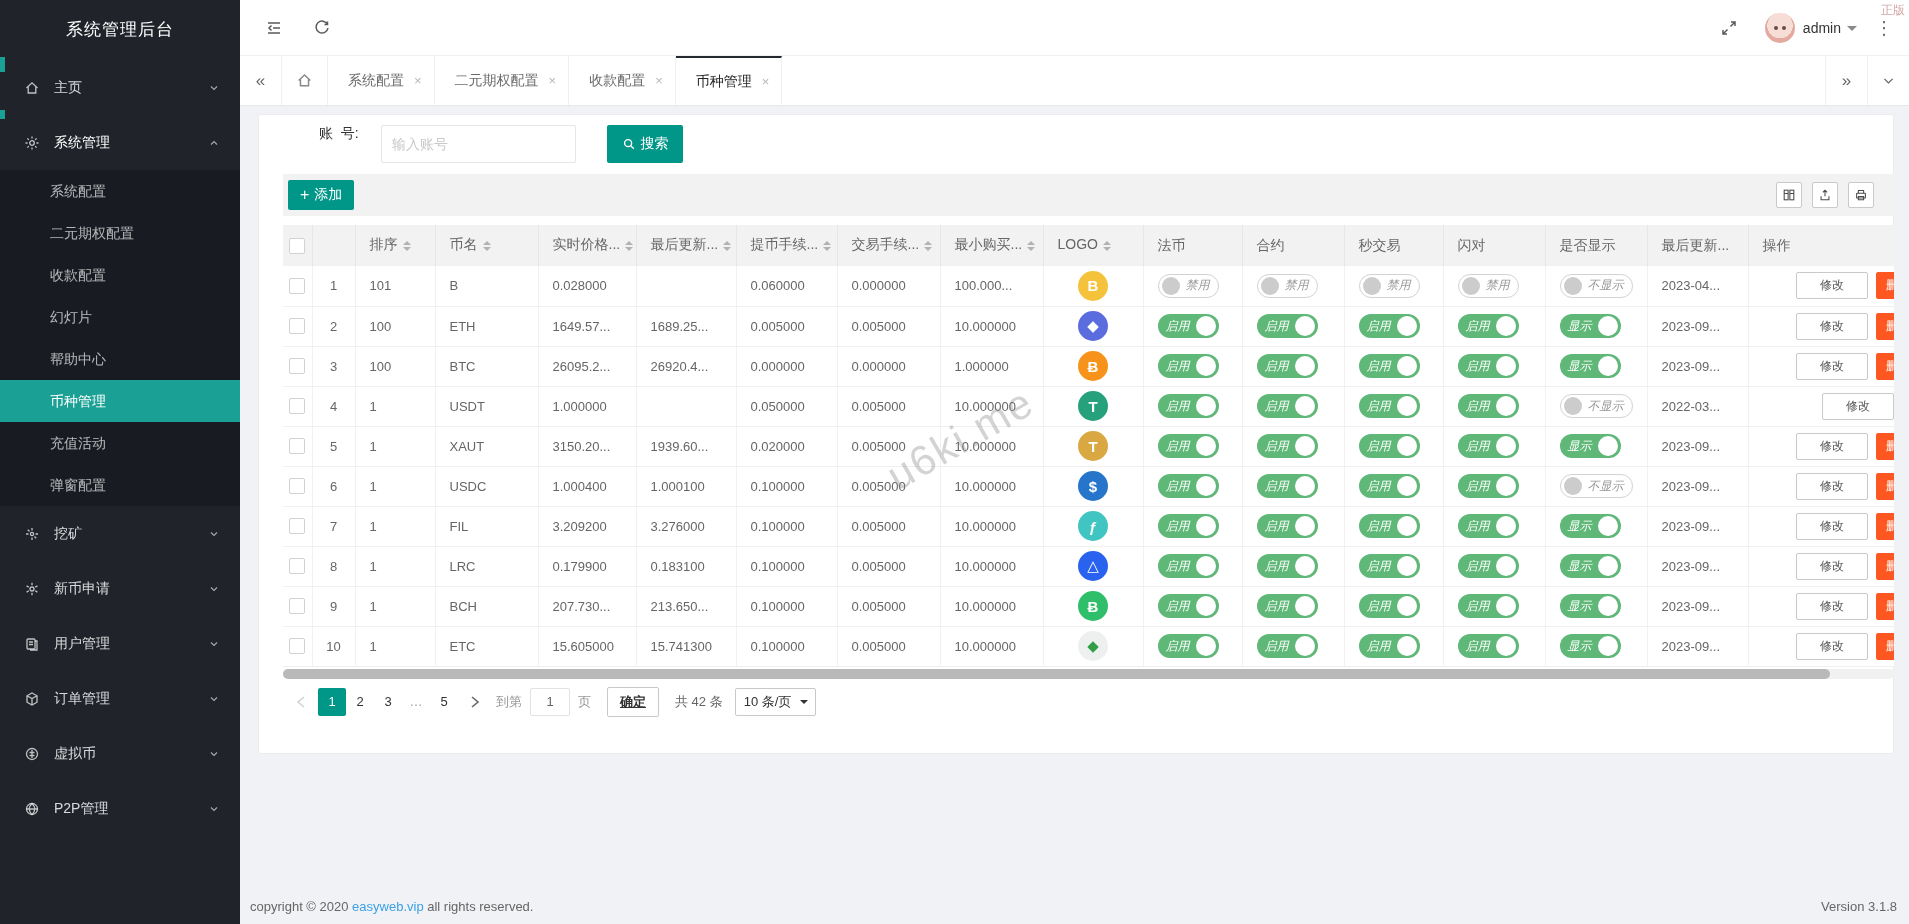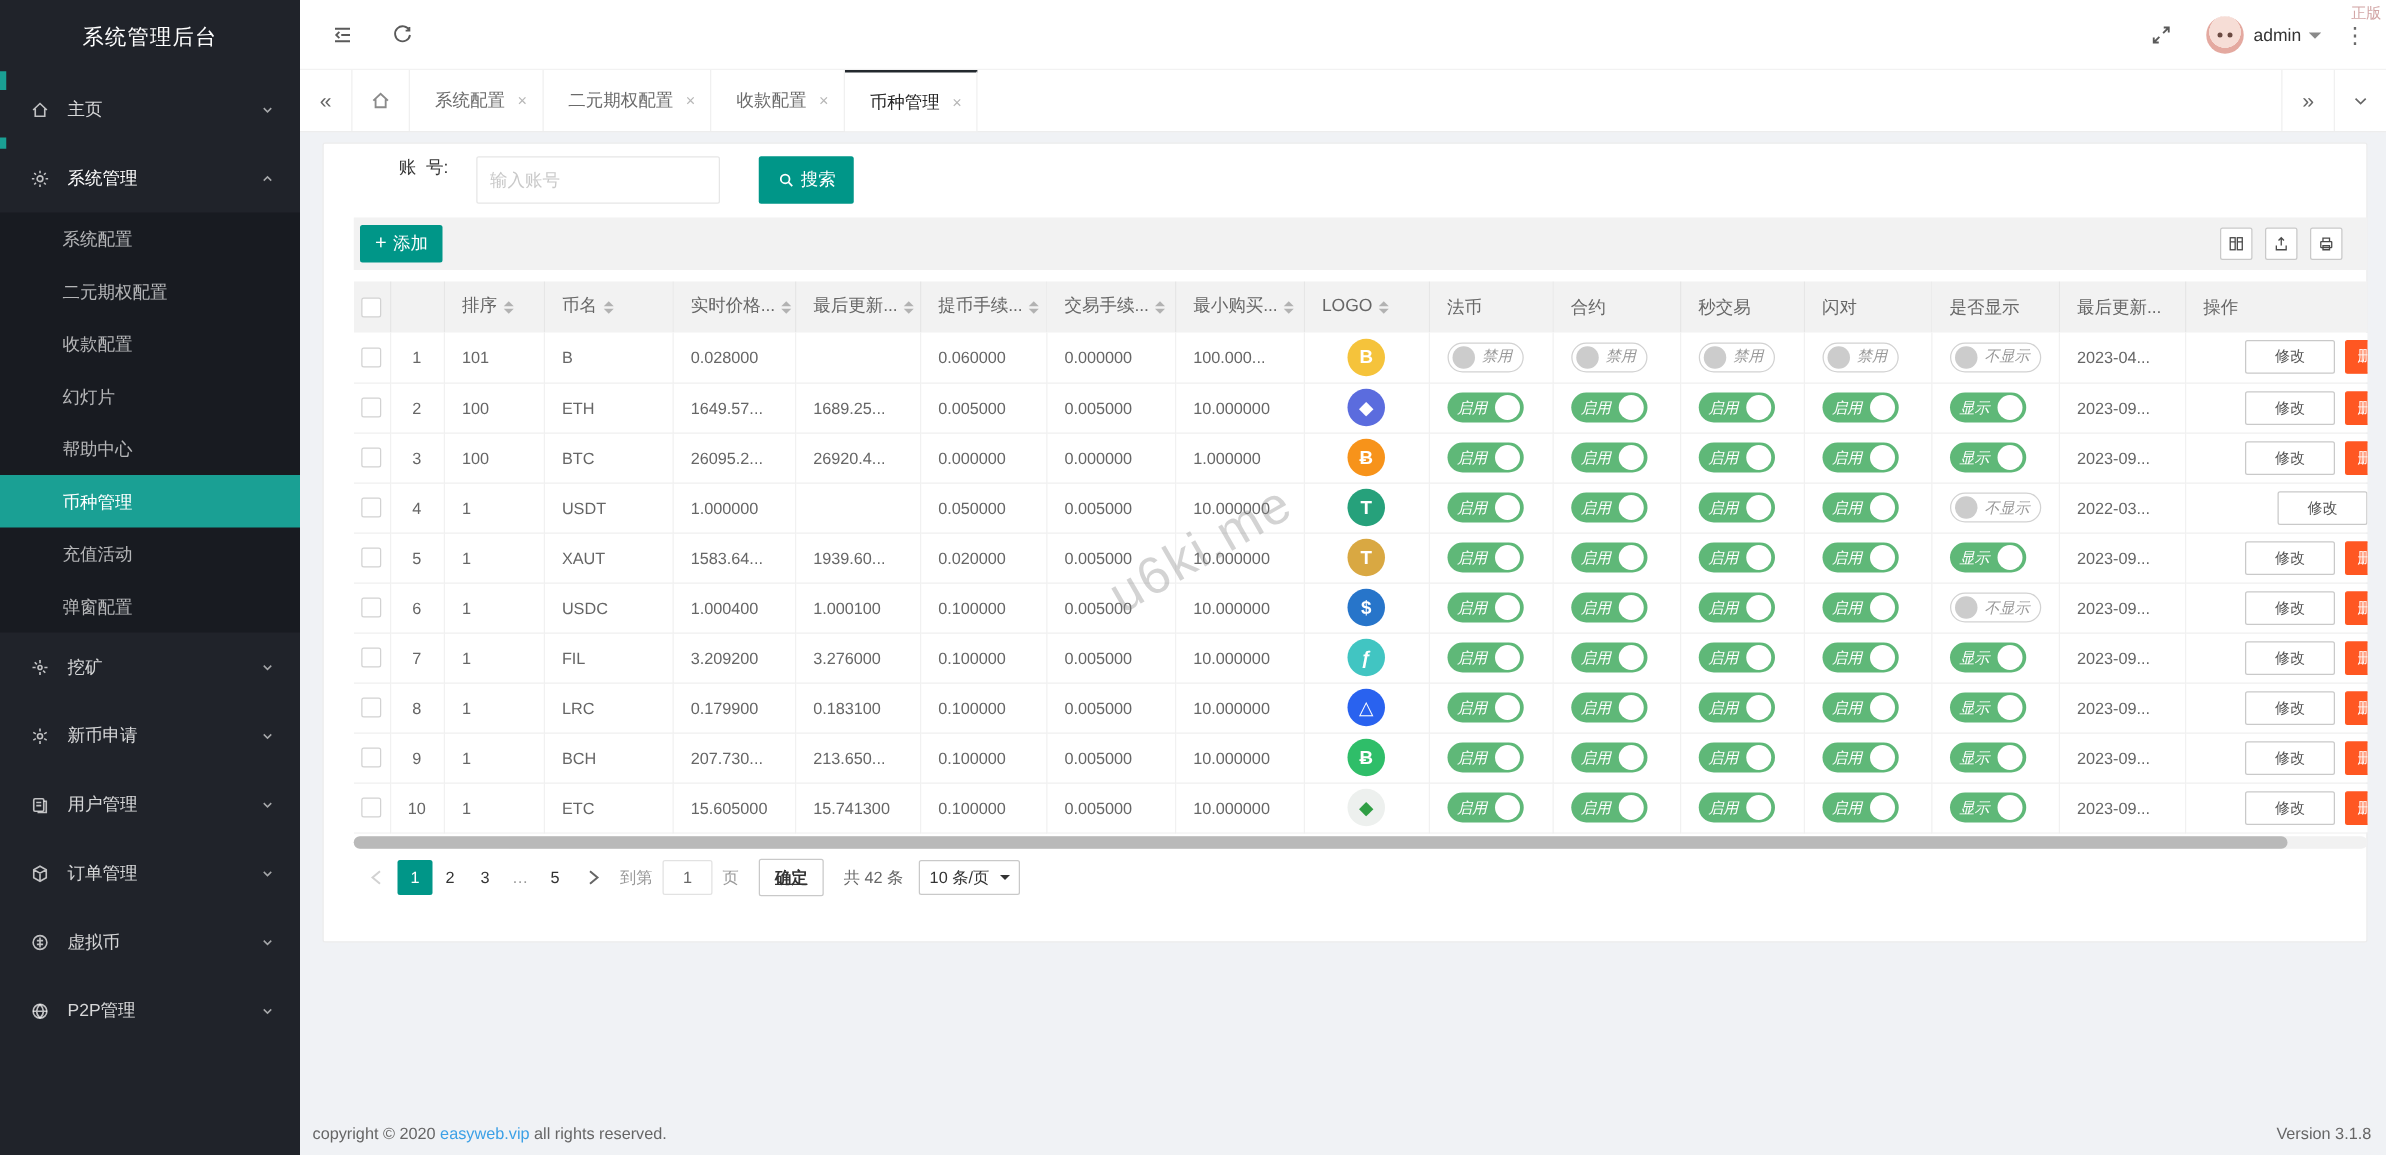--- a/index.html
+++ b/index.html
@@ -481,21 +481,21 @@
                     <em>不显示</em>
                   </span></td>
                 <td>2022-03...</td>
                 <td class="center"><button class="btn-edit">修改</button></td>
               </tr>
               <tr>
                 <td class="center"><span class="cbx"></span></td>
                 <td class="center">5</td>
                 <td>1</td>
                 <td>XAUT</td>
-                <td>1583.64...</td>
+                <td>3150.20...</td>
                 <td>1939.60...</td>
                 <td>0.020000</td>
                 <td>0.005000</td>
                 <td>10.000000</td>
                 <td class="center"><span class="coin-logo" style="background:#d9a842;color:#fff">T</span></td>
                 <td><span class="sw on">
                     <em>启用</em>
                   </span></td>
                 <td><span class="sw on">
                     <em>启用</em>

